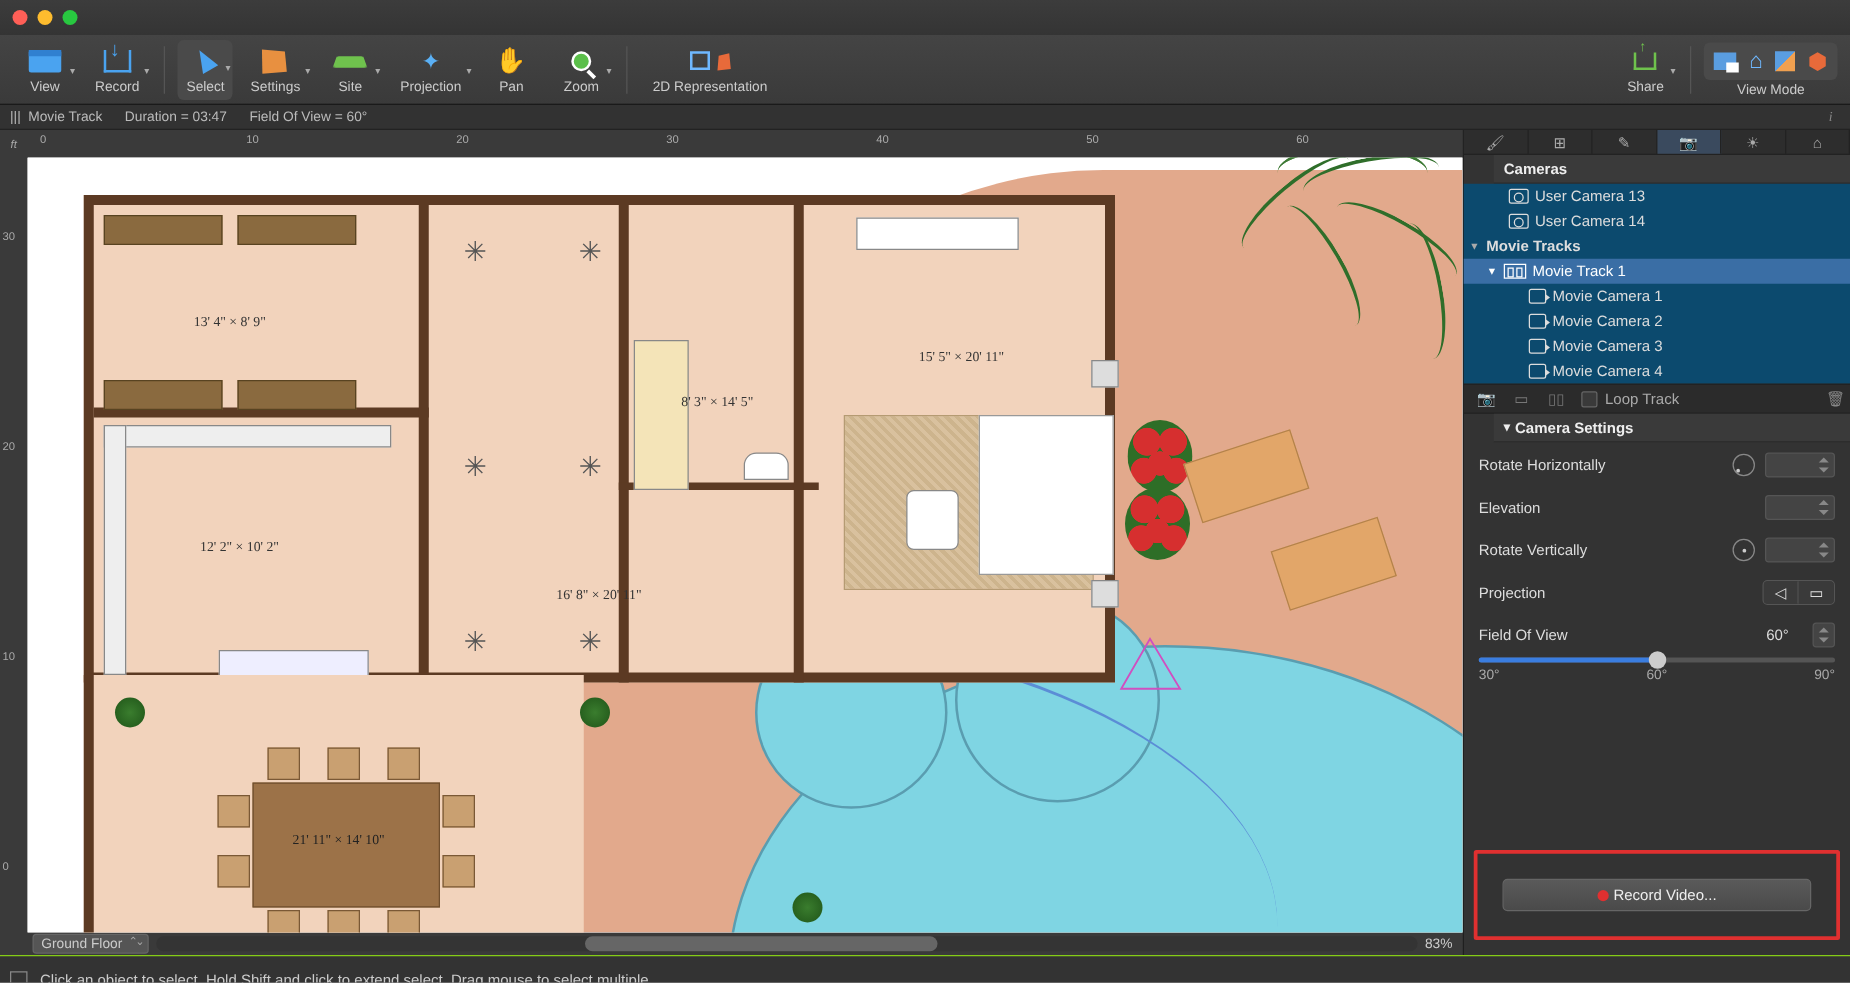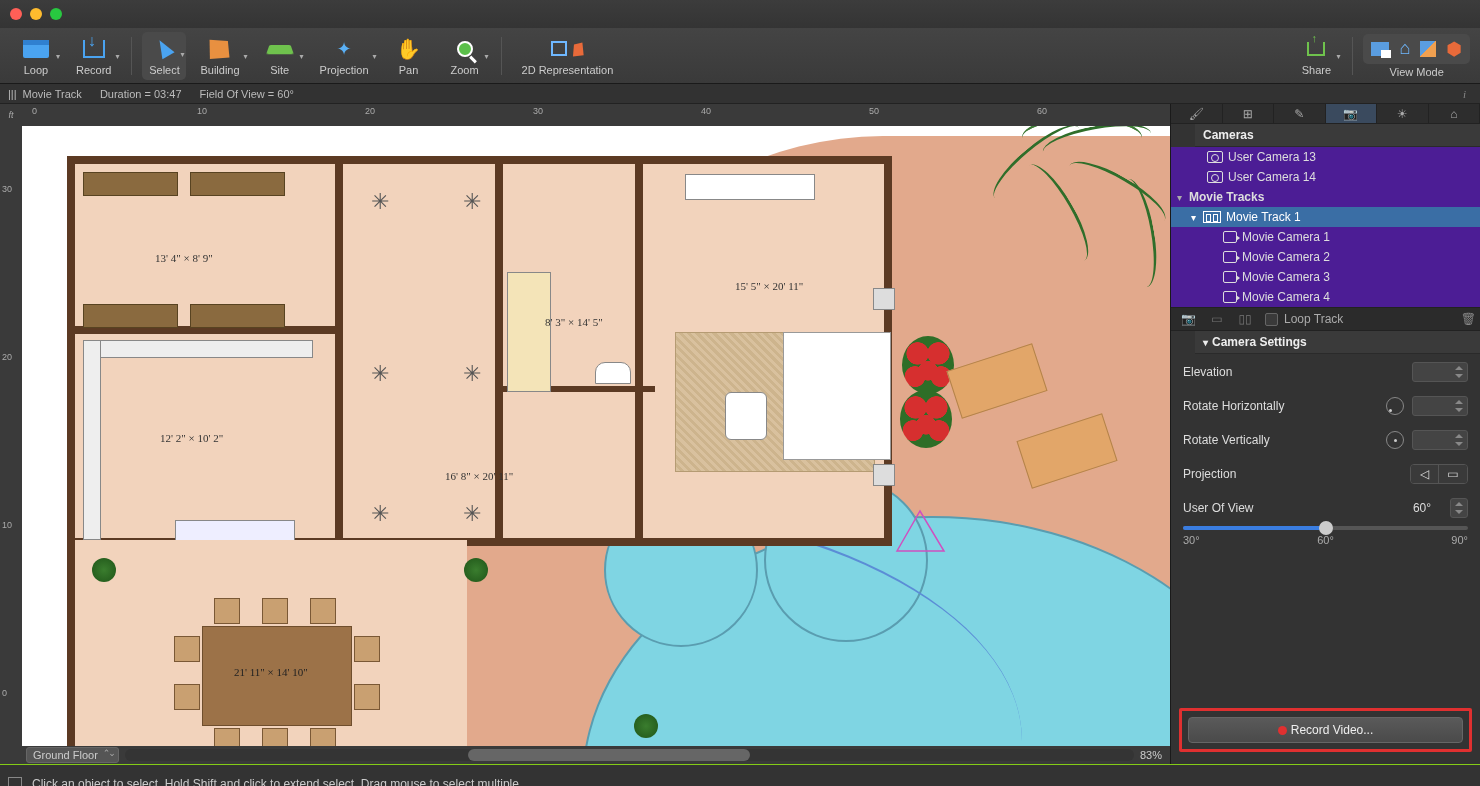--- a/index.html
+++ b/index.html
@@ -71,21 +71,21 @@
 
 
 .inspector{width:310px;background:#333;border-left:1px solid #1a1a1a;display:flex;flex-direction:column;font-size:12px;}
 .insp-tabs{height:20px;display:flex;background:#2d2d2d;border-bottom:1px solid #222;}
 .insp-tab{flex:1;display:flex;align-items:center;justify-content:center;border-right:1px solid #222;cursor:pointer;position:relative;}
 .insp-tab.active{background:#3a4a5e;}
 .insp-tab svg,.insp-tab .gly{color:#aaa;}
 .insp-tab.active svg,.insp-tab.active .gly{color:#6fb8ff;}
 .sect-head{background:#3a3a3a;padding:4px 8px;font-weight:600;color:#eee;border-bottom:1px solid #2a2a2a;display:flex;align-items:center;margin-left:24px;}
 .sect-head .chev{margin-right:4px;font-size:10px;}
-.tree{background:#4c1d95;}
+.tree{background:#0c4a6e;}
 .tree-row{display:flex;align-items:center;padding:3px 6px;color:#ddd;cursor:pointer;}
 .tree-row.sel{background:#3a6ea5;color:#fff;}
 .tree-row .ind{display:inline-block;}
 .tree-row .chev{font-size:10px;margin-right:2px;color:#aaa;width:10px;}
 .tree-row.sel .chev{color:#fff;}
 .cam-icon{width:16px;height:12px;border:1.5px solid currentColor;border-radius:2px;margin-right:5px;position:relative;}
 .cam-icon::after{content:'';position:absolute;left:3px;top:2px;width:6px;height:6px;border:1px solid currentColor;border-radius:50%;}
 .mcam-icon{width:14px;height:12px;border:1.5px solid currentColor;border-radius:2px;margin-right:5px;position:relative;}
 .mcam-icon::before{content:'';position:absolute;right:-4px;top:3px;border-left:4px solid currentColor;border-top:3px solid transparent;border-bottom:3px solid transparent;}
 .track-icon{width:18px;height:12px;border:1.5px solid currentColor;margin-right:5px;position:relative;}
@@ -108,21 +108,21 @@
 .dial.v::after{left:7px;top:7px;}
 .projseg{display:flex;border:1px solid #555;border-radius:4px;overflow:hidden;}
 .projseg div{width:28px;height:18px;background:#3a3a3a;display:flex;align-items:center;justify-content:center;}
 .projseg div:first-child{border-right:1px solid #555;}
 .fov{display:flex;flex-direction:column;gap:4px;}
 .fovslider{position:relative;height:4px;background:#555;border-radius:2px;margin-top:4px;}
 .fovslider .fill{position:absolute;left:0;width:50%;height:100%;background:#3a7de0;border-radius:2px;}
 .fovslider .knob{position:absolute;left:50%;top:-5px;width:14px;height:14px;background:#ccc;border-radius:50%;transform:translateX(-50%);}
 .fovticks{display:flex;justify-content:space-between;font-size:11px;color:#aaa;margin-top:4px;}
 .fovval{width:56px;text-align:center;color:#ddd;}
-.record-wrap{margin:auto 8px 12px 8px;border:3px solid #e03030;border-radius:2px;padding:6px;}
+.record-wrap{margin:auto 8px 12px 8px;border:3px solid #e03030;border-radius:2px;padding:20px;}
 .record-btn{width:100%;height:26px;background:linear-gradient(#5a5a5a,#4a4a4a);border:1px solid #666;border-radius:4px;color:#eee;display:flex;align-items:center;justify-content:center;gap:4px;cursor:pointer;font-size:12px;}
 .record-btn .dot{width:9px;height:9px;background:#e03030;border-radius:50%;}
 
 
 .statusbar{height:38px;background:#333;border-top:1px solid #84cc16;display:flex;align-items:center;padding:0 8px;font-size:12px;color:#ccc;}
 .statusbar .cur{width:14px;height:14px;border:1px solid #888;margin-right:10px;}
 
 
 .ico-view{width:26px;height:18px;background:#4aa3f0;border-radius:2px;position:relative;}
 .ico-view::before{content:'';position:absolute;top:0;left:0;right:0;height:5px;background:#3080d0;}
@@ -156,21 +156,21 @@
     <div class="tl green"></div>
   </div>
 </div>
 
 <div class="toolbar">
   <div class="tbtn">
       <div class="ico">
         <div class="ico-view"></div>
       </div>
       <span class="dd">▾</span>
-      <span class="lbl">Loop</span>
+      <span class="lbl">View</span>
     </div>
   <div class="tbtn">
       <div class="ico">
         <div class="ico-import"></div>
       </div>
       <span class="dd">▾</span>
       <span class="lbl">Record</span>
     </div>
   <div class="tsep"></div>
   <div class="tbtn dark">
@@ -178,21 +178,21 @@
         <div class="ico-select"></div>
       </div>
       <span class="dd">▾</span>
       <span class="lbl">Select</span>
     </div>
   <div class="tbtn">
       <div class="ico">
         <div class="ico-building"></div>
       </div>
       <span class="dd">▾</span>
-      <span class="lbl">Building</span>
+      <span class="lbl">Settings</span>
     </div>
   <div class="tbtn">
       <div class="ico">
         <div class="ico-site"></div>
       </div>
       <span class="dd">▾</span>
       <span class="lbl">Site</span>
     </div>
   <div class="tbtn">
       <div class="ico ico-aux">✦</div>
@@ -428,43 +428,43 @@
           <span>Loop Track</span>
         </label>
       <div class="trash">🗑</div>
     </div>
     <div class="sect-head">
         <span class="chev">▾</span>
         <span>Camera Settings</span>
       </div>
     <div class="settings">
       <div class="srow">
-          <span class="lbl">Elevation</span>
-          <div class="stepper"></div>
-        </div>
-      <div class="srow">
           <span class="lbl">Rotate Horizontally</span>
           <div class="dial h"></div>
+          <div class="stepper"></div>
+        </div>
+      <div class="srow">
+          <span class="lbl">Elevation</span>
           <div class="stepper"></div>
         </div>
       <div class="srow">
           <span class="lbl">Rotate Vertically</span>
           <div class="dial v"></div>
           <div class="stepper"></div>
         </div>
       <div class="srow">
           <span class="lbl">Projection</span>
           <div class="projseg">
             <div>◁</div>
             <div>▭</div>
           </div>
         </div>
       <div class="fov">
         <div class="srow">
-            <span class="lbl">User Of View</span>
+            <span class="lbl">Field Of View</span>
             <span class="fovval">60°</span>
             <div class="stepper" style="width:18px"></div>
           </div>
         <div style="display:flex;align-items:center;gap:10px;">
           <div style="flex:1;">
             <div class="fovslider">
                 <div class="fill"></div>
                 <div class="knob"></div>
               </div>
             <div class="fovticks">

